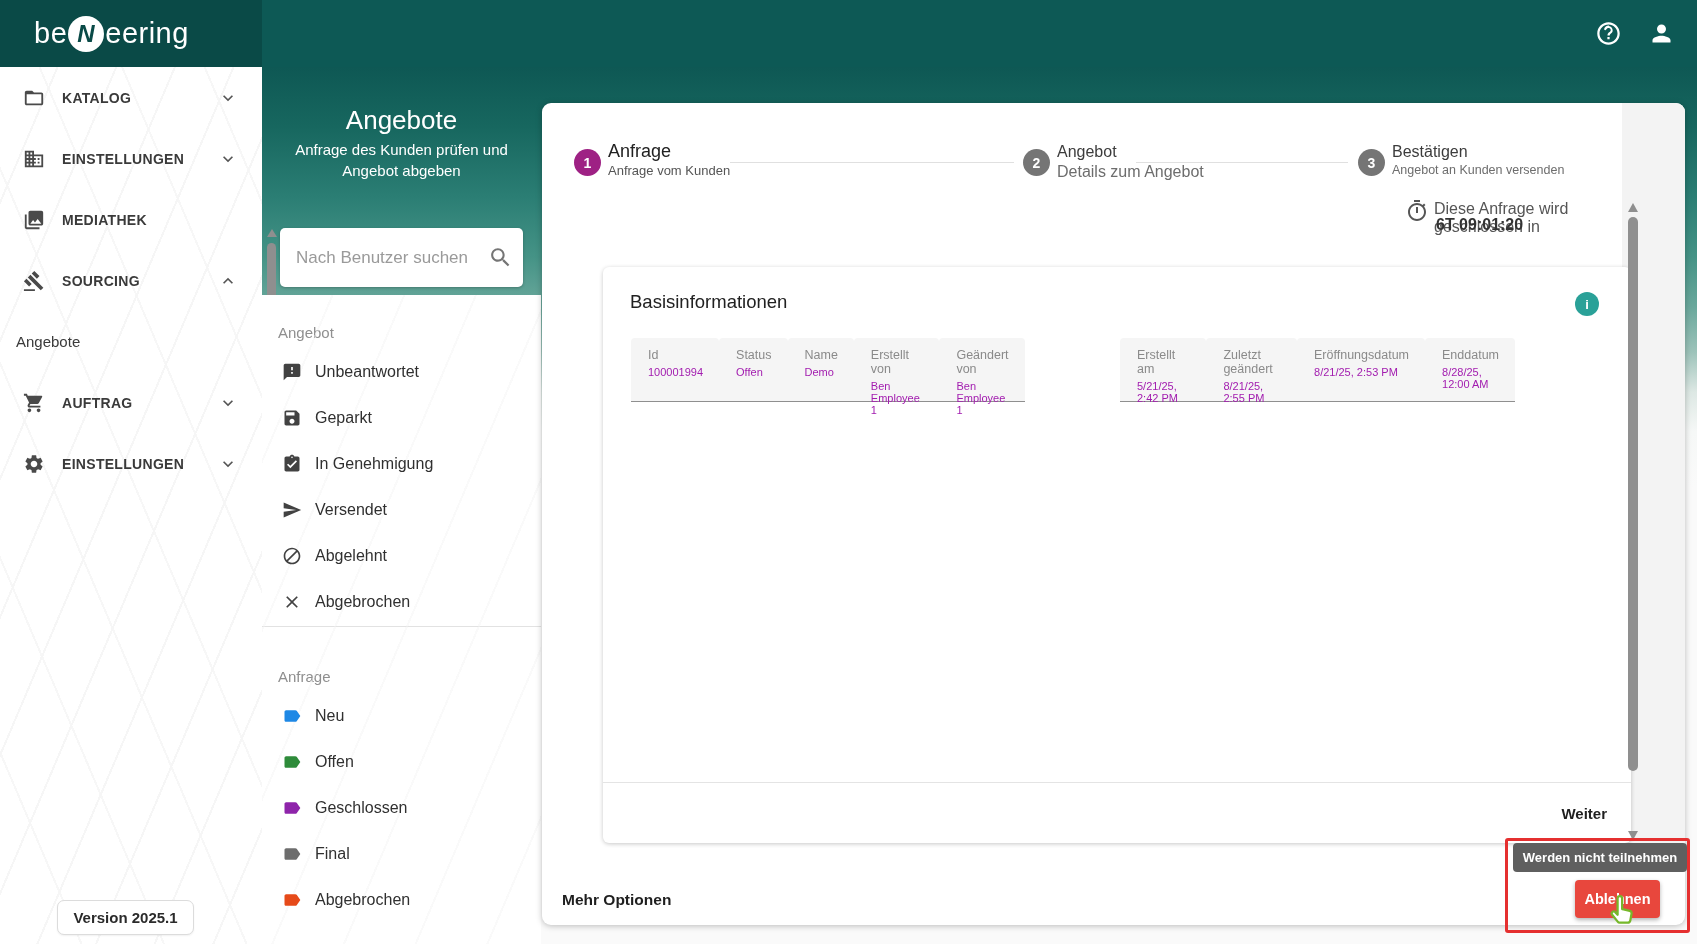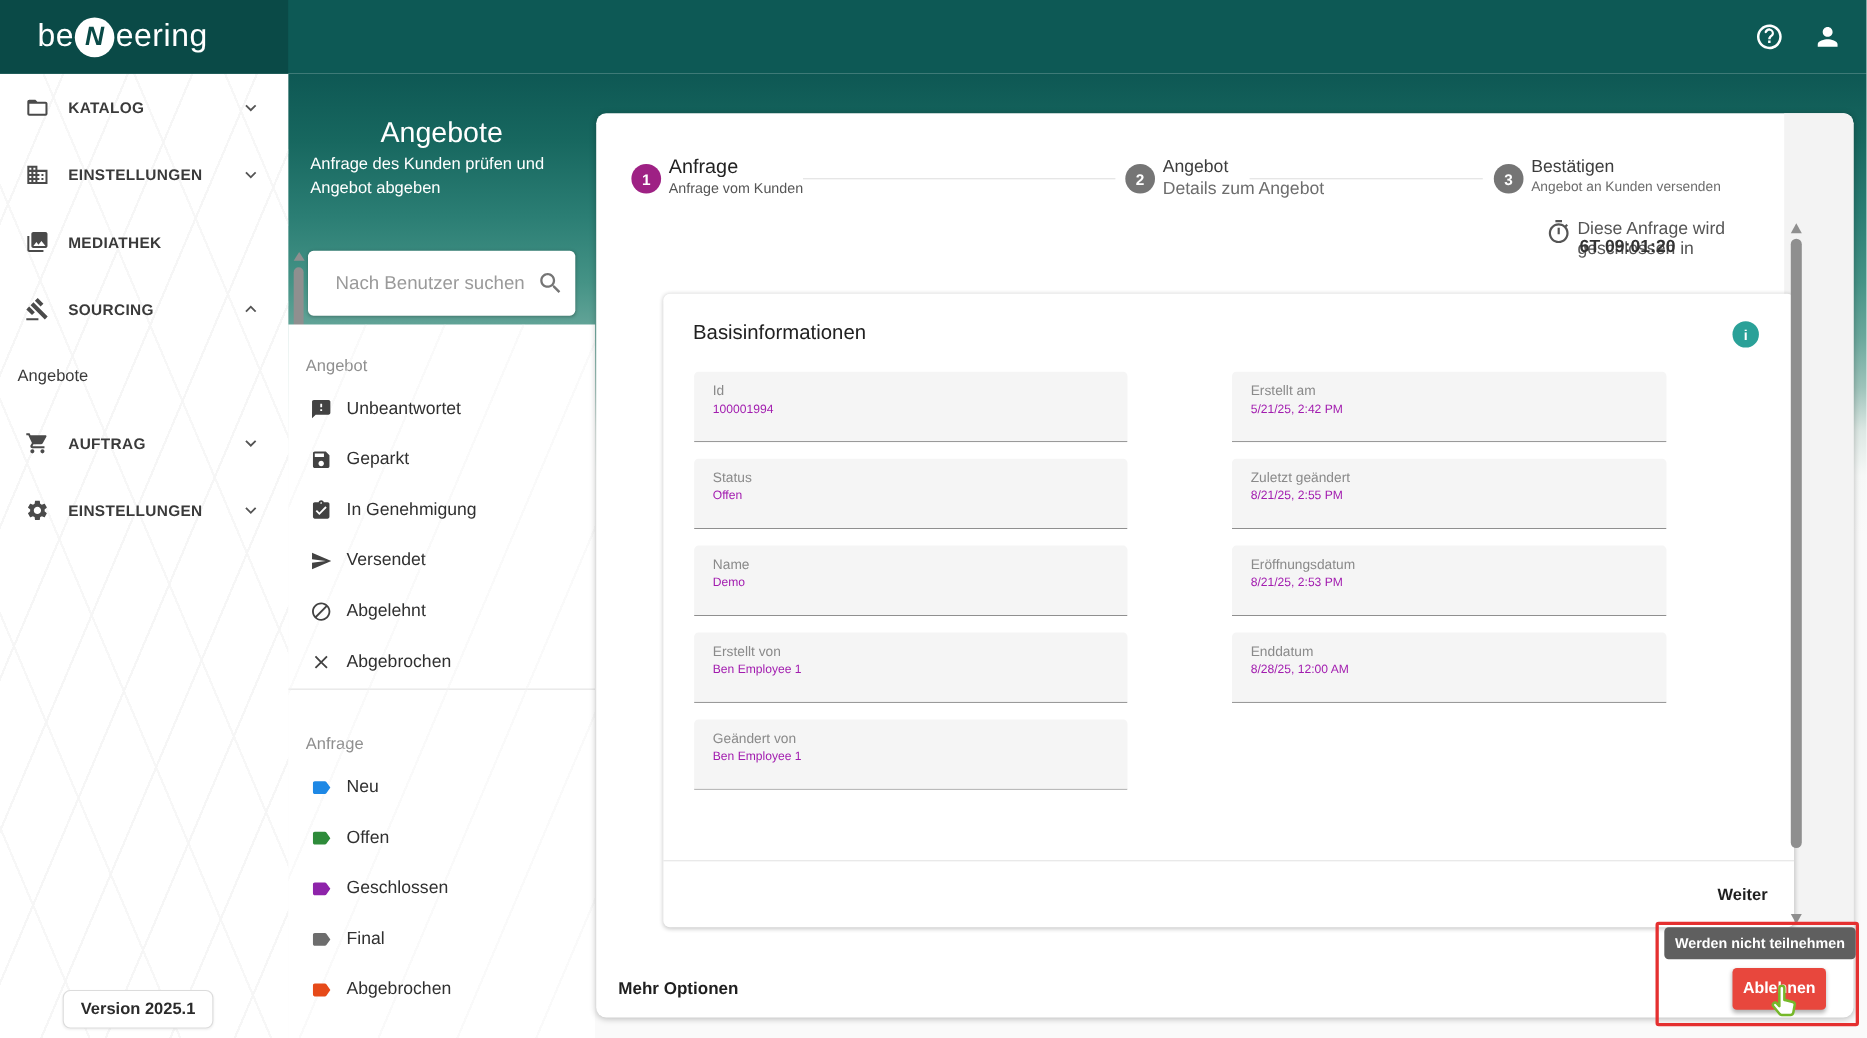--- a/index.html
+++ b/index.html
@@ -29,23 +29,23 @@
   .nav-item { position:relative; height:61px; display:flex; align-items:center; padding:0 16px 0 23px; cursor:pointer; }
   .nav-item .nicon { width:22px; height:22px; color:#4a4a4a; flex:0 0 22px; }
   .nav-item .nlabel { margin-left:17px; font-size:14px; font-weight:700; letter-spacing:.3px; color:#3a3a3a; }
   .nav-item .chev { position:absolute; right:24px; color:#555; }
   .nav-sub { height:61px; display:flex; align-items:center; padding-left:16px; font-size:15px; color:#3a3a3a; cursor:pointer; position:relative; }
   .version-badge { position:absolute; left:57px; top:833px; width:137px; height:35px; background:#fff; border:1px solid #dcdcdc; border-radius:7px; display:flex; align-items:center; justify-content:center; font-size:15px; font-weight:700; color:#2b2b2b; box-shadow:0 1px 2px rgba(0,0,0,.06); }
 
   
   .panel { position:absolute; left:262px; top:67px; width:279px; height:877px; z-index:5; }
   .panel-title { position:absolute; left:0; top:38px; width:279px; text-align:center; color:#fff; font-size:26px; font-weight:400; }
-  .panel-sub { position:absolute; left:20px; top:72px; width:239px; color:#fff; font-size:15px; line-height:21px; }
+  .panel-sub { position:absolute; left:20px; top:72px; width:239px; text-align:center; color:#fff; font-size:15px; line-height:21px; }
   .search-box { position:absolute; left:18px; top:161px; width:243px; height:59px; background:#fff; border-radius:5px; box-shadow:0 1px 3px rgba(0,0,0,.25); }
-  .search-box input { position:absolute; left:16px; top:0; width:190px; height:59px; border:none; outline:none; font-size:17px; color:#444; font-family:inherit; background:transparent;text-align:center; }
+  .search-box input { position:absolute; left:16px; top:0; width:190px; height:59px; border:none; outline:none; font-size:17px; color:#444; font-family:inherit; background:transparent; }
   .search-box input::placeholder { color:#9a9a9a; }
   .search-box .sicon { position:absolute; right:10px; top:17px; color:#757575; }
 
   .filter-sheet { position:absolute; left:0; top:228px; width:279px; height:649px; background:#fff; overflow:hidden; }
   .filter-sheet::before { content:""; position:absolute; inset:0; opacity:.4; pointer-events:none;
     background:repeating-linear-gradient(113deg, transparent 0 64px, #f2f2f2 64px 66px); }
   .sect-label { height:54px; display:flex; align-items:flex-end; padding:0 0 8px 16px; font-size:15px; color:#8f8f8f; }
   .sect-label.second { height:66px; }
   .f-item { position:relative; height:46px; display:flex; align-items:center; padding-left:20px; cursor:pointer; }
   .f-item.selected { background:#ececec; width:266px; }
@@ -82,21 +82,21 @@
 
   
   .cd-icon { position:absolute; left:863px; top:96px; color:#555; }
   .cd-label { position:absolute; left:892px; top:97px; width:190px; font-size:16px; color:#555; }
   .cd-time { position:absolute; left:894px; top:113px; font-size:16px; font-weight:700; color:#333; }
 
   
   .inner-card { position:absolute; left:48px; top:164px; width:1028px; height:576px; background:#fff; border-radius:6px; box-shadow:0 1px 4px rgba(0,0,0,.22);margin-left:13px; }
   .inner-title { position:absolute; left:27px; top:24px; font-size:18.5px; color:#212121; }
   .info-chip { position:absolute; left:972px; top:25px; width:24px; height:24px; border-radius:50%; background:var(--info-teal,#2aa198); color:#fff; font-size:13px; font-weight:700; display:flex; align-items:center; justify-content:center; cursor:pointer; }
-  .col { position:absolute; top:71px; display:flex; flex-direction:column; gap:15px; }
+  .col { position:absolute; top:71px; display:flex; flex-direction:row; gap:0; }
   .col-left { left:28px; width:394px; }
   .col-right { left:517px; width:395px; }
   .field { height:64px; background:#f5f5f5; border-bottom:1px solid #8f8f8f; border-radius:4px 4px 0 0; padding:10px 16px 0 17px; }
   .field .flab { font-size:12.5px; color:#8a8a8a; }
   .field .fval { font-size:11px; color:#a21caf; margin-top:4px; }
   .inner-foot { position:absolute; left:0; bottom:0; width:1028px; height:61px; border-top:1px solid #e4e4e4; }
   .weiter-btn { position:absolute; right:16px; top:0; height:61px; display:flex; align-items:center; padding:0 8px; font-size:15px; font-weight:700; color:#1f1f1f; cursor:pointer; }
 
   
   .more-btn { position:absolute; left:16px; top:780px; height:34px; display:flex; align-items:center; padding:0 4px; font-size:15.5px; font-weight:700; color:#1f1f1f; cursor:pointer; }

